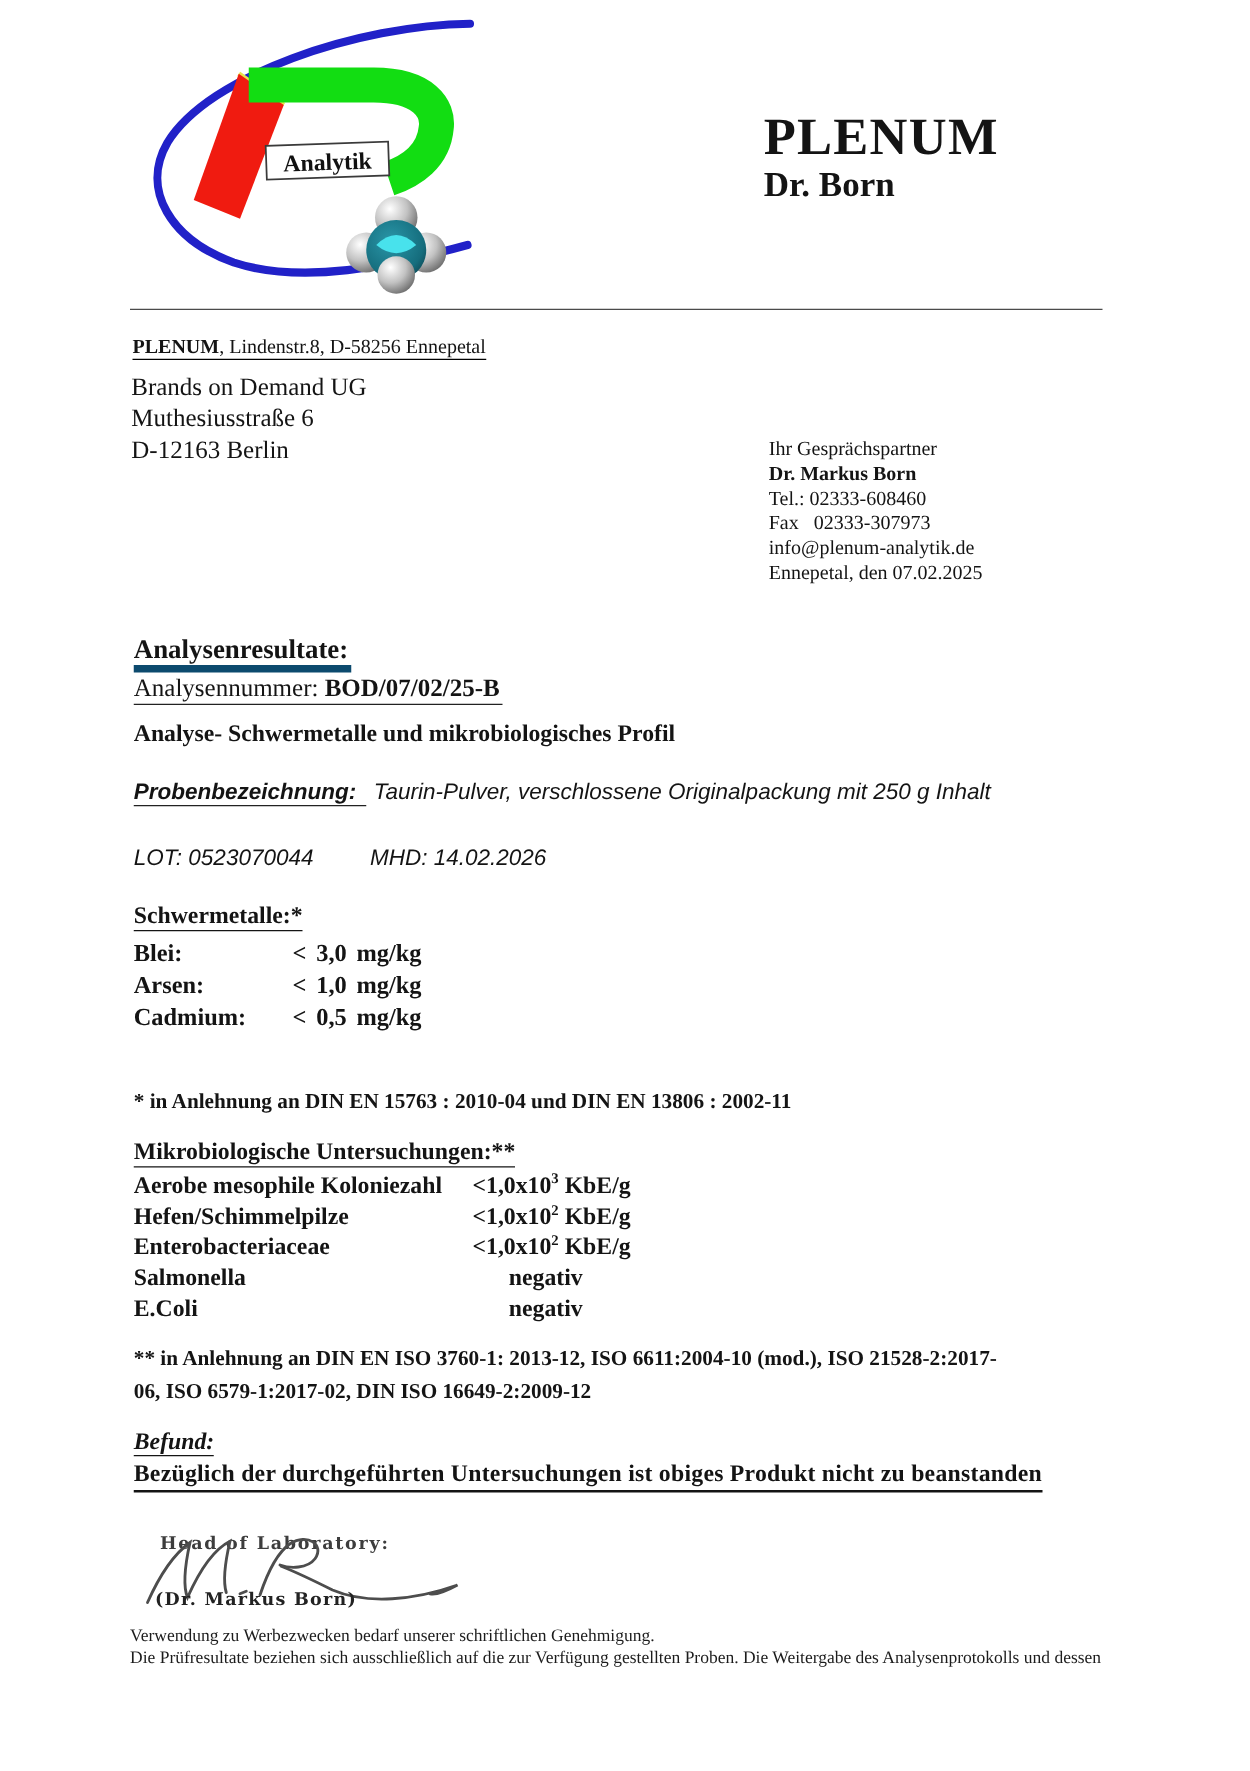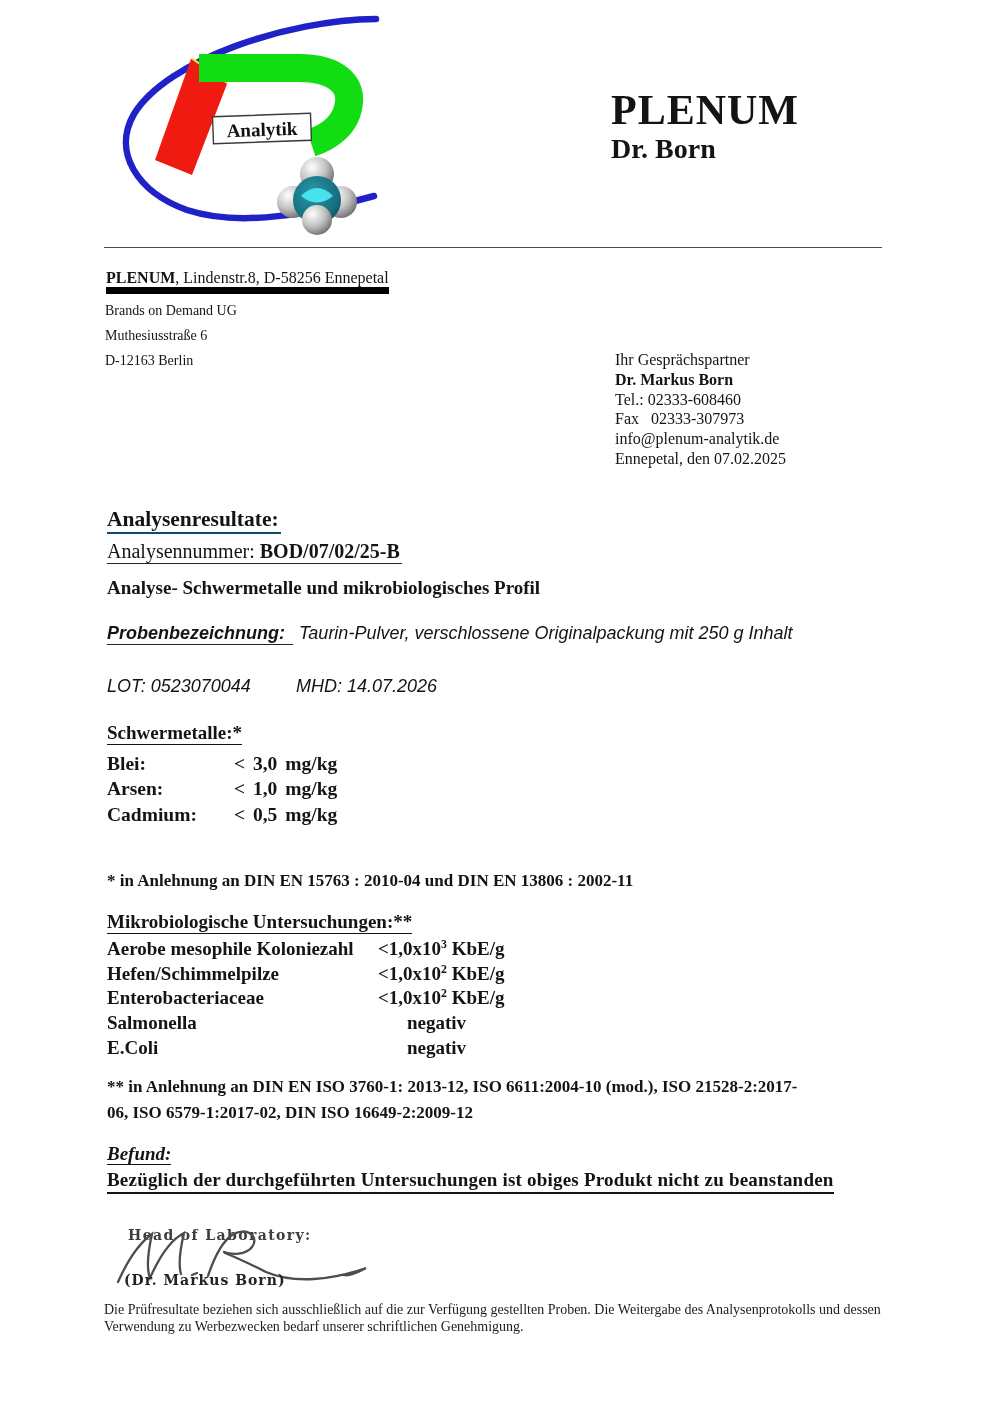--- a/index.html
+++ b/index.html
@@ -10,29 +10,29 @@
   }
   .abs{position:absolute;}
 
   
   .brand-title{font-size:42px;font-weight:bold;line-height:44px;letter-spacing:1px;}
   .brand-sub{font-size:28px;font-weight:bold;line-height:30px;margin-top:2px;}
   .divider{border-top:1.6px solid #4a4a4a;width:778px;}
 
   
   .sender{font-size:16px;}
-  .sender .u{border-bottom:7px solid #000000;padding-bottom:1px;}
-  .recipient{font-size:14px;line-height:25px;}
+  .sender .u{border-bottom:1px solid #000000;padding-bottom:1px;}
+  .recipient{font-size:20px;line-height:25px;}
   .contact{font-size:16px;line-height:19.8px;}
   .contact .name{font-weight:bold;}
   .pre{white-space:pre;}
 
   
   .results-title{font-size:21.5px;font-weight:bold;}
-  .results-title .u{border-bottom:2px solid #0c4a6e;padding-bottom:1px;padding-right:2px;}
+  .results-title .u{border-bottom:6px solid #0c4a6e;padding-bottom:1px;padding-right:2px;}
   .number-line{font-size:20px;}
   .number-line .u{border-bottom:1.3px solid #222;padding-bottom:1px;padding-right:2px;}
   .number-line b{font-weight:bold;}
   .analysis-title{font-size:19px;font-weight:bold;}
 
   .sample-line,.lot-line{font-family:"Liberation Sans",sans-serif;font-style:italic;font-size:18px;}
   .sample-line .label{font-weight:bold;border-bottom:1.6px solid #222;padding-bottom:1px;padding-right:8px;}
   .sample-line .value{margin-left:6px;}
   .lot-line .lot{display:inline-block;min-width:189px;}
 
@@ -139,21 +139,21 @@
   </div>
   <div class="abs number-line" style="left:107px;top:540px;">
     <span class="u"><span>Analysennummer: </span><b>BOD/07/02/25-B</b></span>
   </div>
   <div class="abs analysis-title" style="left:107px;top:577px;">Analyse- Schwermetalle und mikrobiologisches Profil</div>
 
   <div class="abs sample-line" style="left:107px;top:623px;">
     <span class="label">Probenbezeichnung:</span><span class="value">Taurin-Pulver, verschlossene Originalpackung mit 250 g Inhalt</span>
   </div>
   <div class="abs lot-line" style="left:107px;top:676px;">
-    <span class="lot">LOT: 0523070044</span><span>MHD: 14.07.2026</span>
+    <span class="lot">LOT: 0523070044</span><span>MHD: 14.02.2026</span>
   </div>
 
   <div class="abs sec-title" style="left:107px;top:722px;">
     <span class="u">Schwermetalle:*</span>
   </div>
   <div class="abs" style="left:107px;top:751px;">
     <div class="hm-row">
       <span class="lab">Blei:</span>
       <span class="val">&lt; 3,0 mg/kg</span>
     </div>
@@ -210,17 +210,17 @@
     <g fill="none" stroke="#4d4d4d" stroke-width="2.3" stroke-linecap="round">
       <path d="M 10 54 C 18 36 30 16 44 6 C 40 24 38 40 42 50 C 50 32 62 12 76 5 C 72 22 70 36 73 46"></path>
       <path d="M 84 47 L 89 45"></path>
       <path d="M 100 48 C 106 30 114 14 124 7 C 138 -2 152 8 144 19 C 138 27 124 27 116 24"></path>
       <path d="M 117 25 C 132 31 146 38 158 44 C 186 56 224 52 258 40 C 247 46 240 48 236 47"></path>
     </g>
   </svg>
   <div class="abs sig-name" style="left:124px;top:1272px;">(Dr. Markus Born)</div>
 
   <div class="abs footer" style="left:104px;top:1302px;">
+    <div>Verwendung zu Werbezwecken bedarf unserer schriftlichen Genehmigung.</div>
     <div>Die Prüfresultate beziehen sich ausschließlich auf die zur Verfügung gestellten Proben. Die Weitergabe des Analysenprotokolls und dessen</div>
-    <div>Verwendung zu Werbezwecken bedarf unserer schriftlichen Genehmigung.</div>
   </div>
 
 </div>
 
 </body></html>

